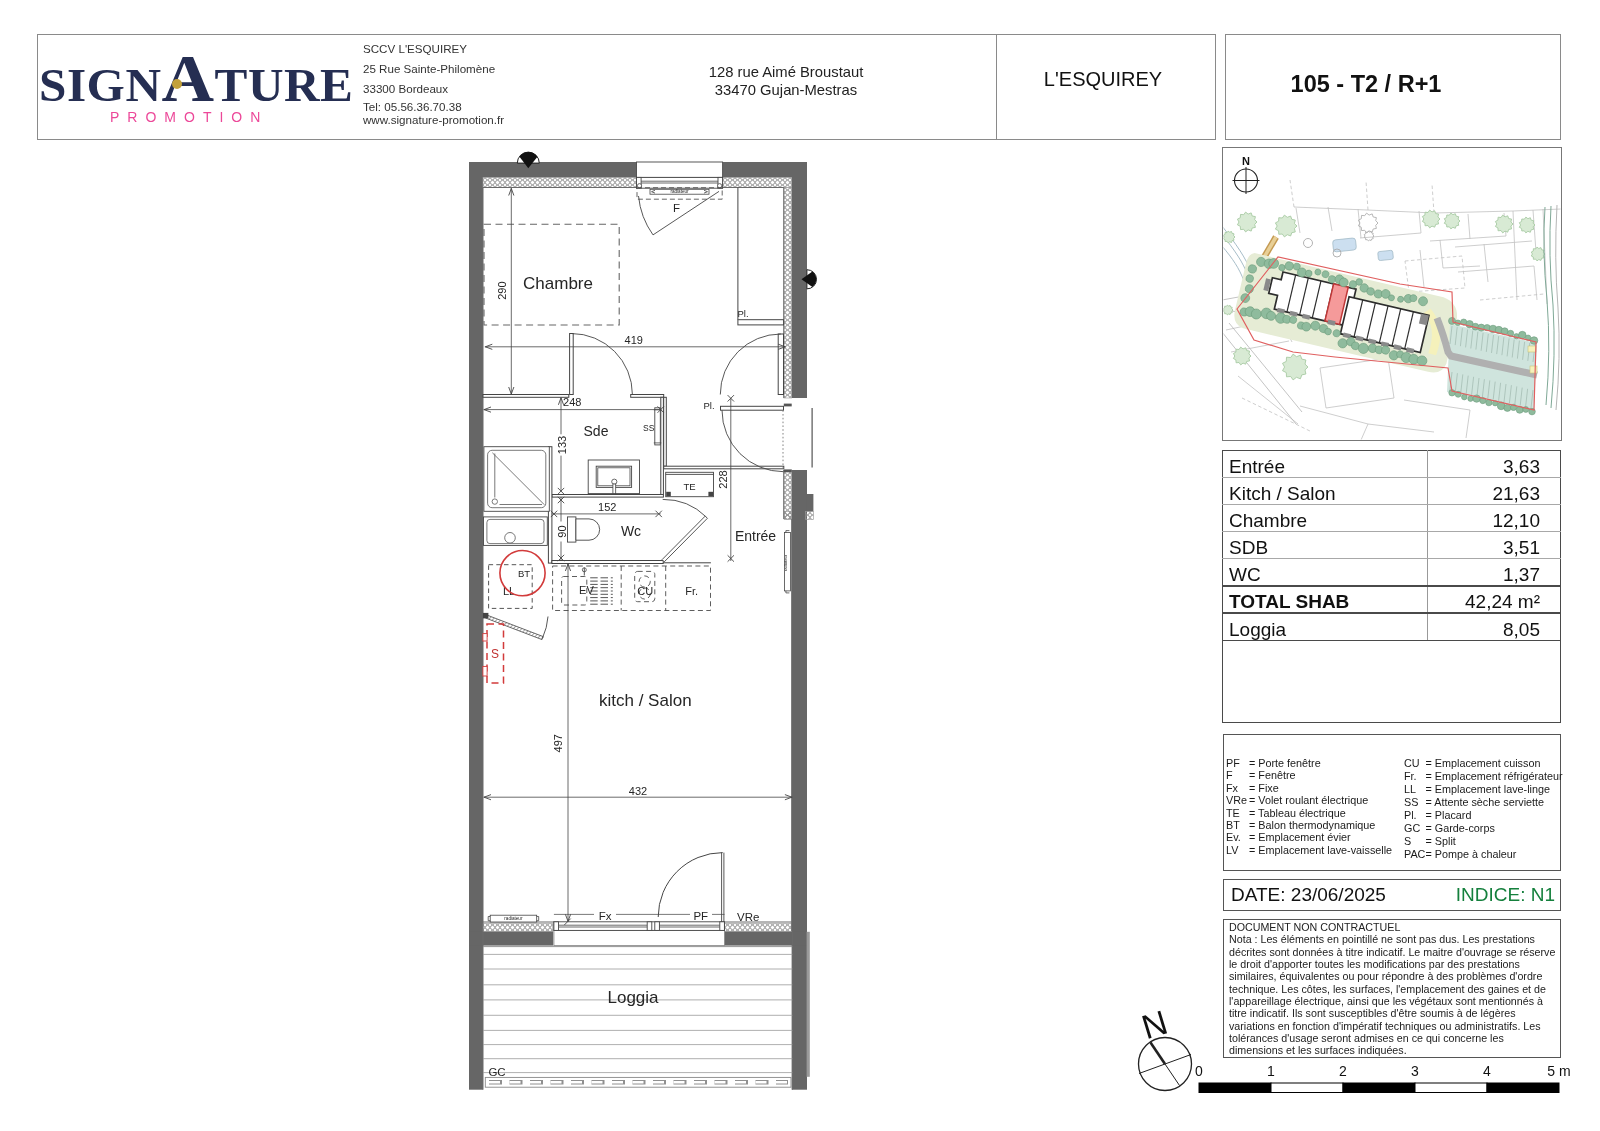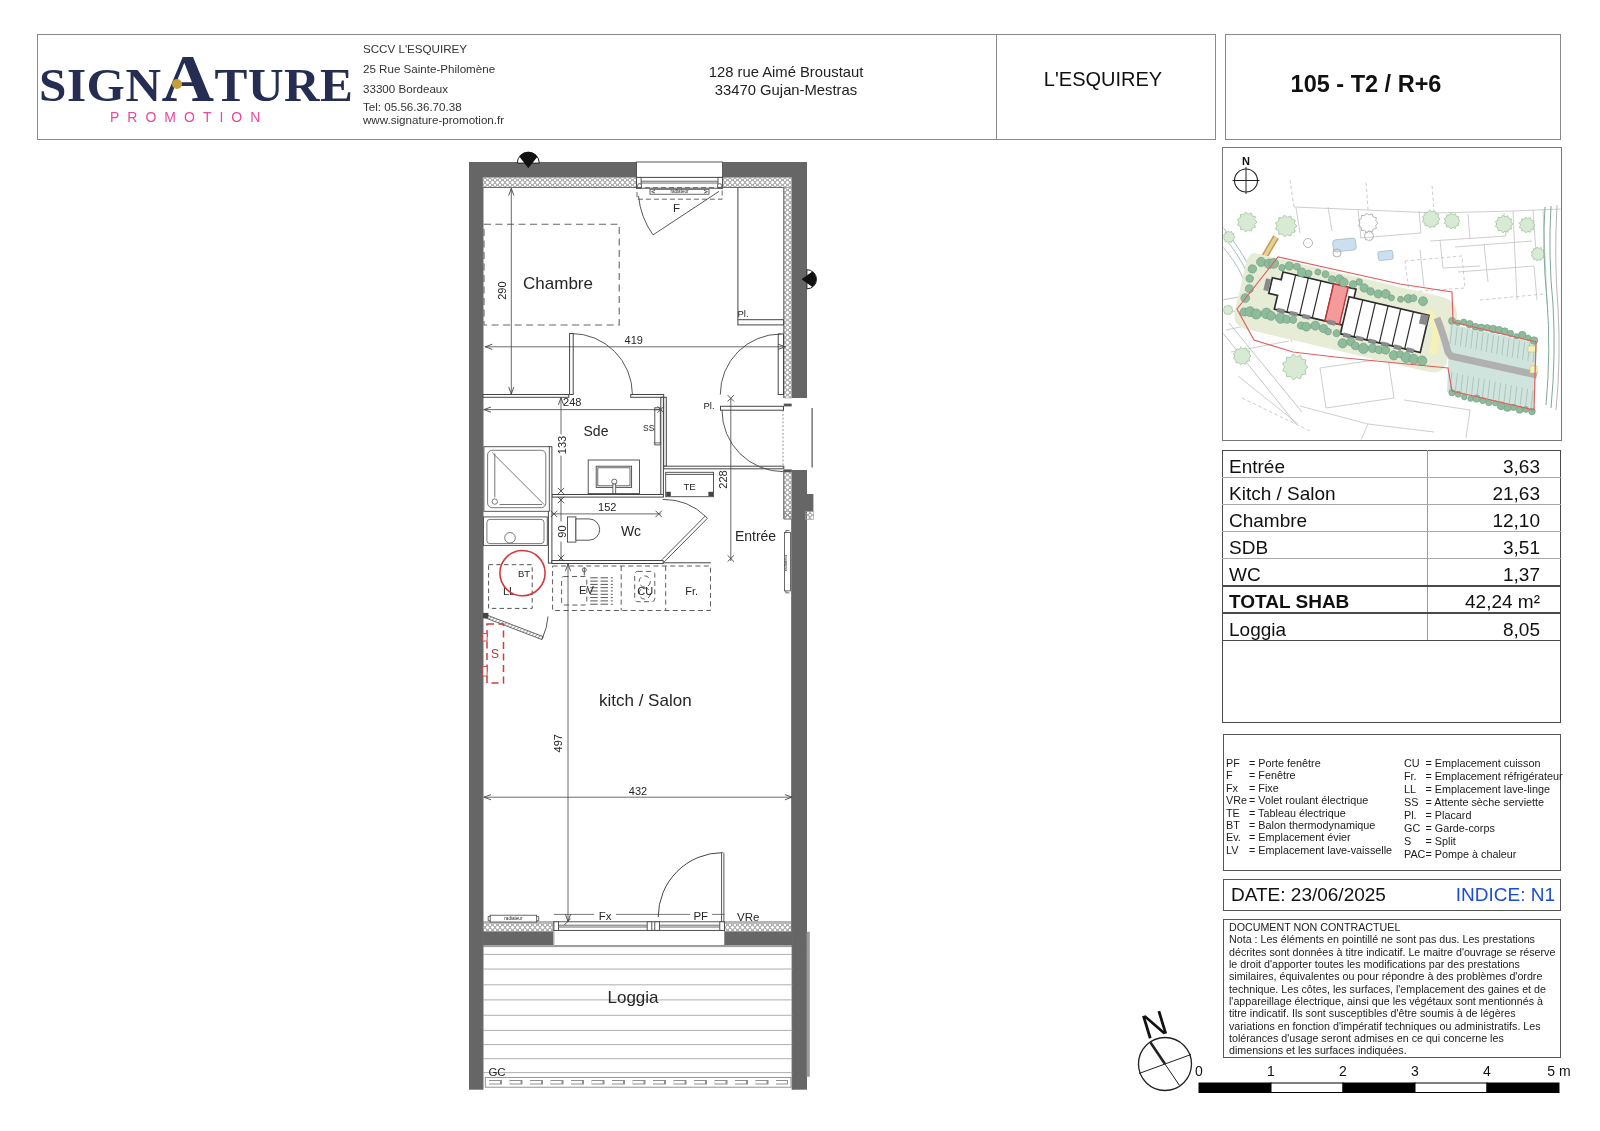--- a/index.html
+++ b/index.html
@@ -20,21 +20,21 @@
 
 <div class="abs" style="left:363px;top:39px;font-size:11.6px;line-height:20px;color:#333">
 SCCV L'ESQUIREY<br>25 Rue Sainte-Philomène<br>33300 Bordeaux</div>
 <div class="abs" style="left:363px;top:99.5px;font-size:11.6px;line-height:13.6px;color:#333">
 Tel: 05.56.36.70.38<br>www.signature-promotion.fr</div>
 
 <div class="abs" style="left:640px;top:63px;width:292px;text-align:center;font-size:14.8px;line-height:18px;color:#222">128 rue Aimé Broustaut<br>33470 Gujan-Mestras</div>
 
 <div class="abs" style="left:996px;top:68px;width:214px;text-align:center;font-size:20px;color:#111">L'ESQUIREY</div>
 
-<div class="abs" style="left:1225px;top:71px;width:282px;text-align:center;font-size:23.5px;font-weight:bold;color:#111">105 - T2 / R+6</div>
+<div class="abs" style="left:1225px;top:71px;width:282px;text-align:center;font-size:23.5px;font-weight:bold;color:#111">105 - T2 / R+1</div>
 
 <div class="bx" style="left:1222px;top:147px;width:340px;height:294px;border-color:#777"></div>
 
 <div class="abs" style="left:1222px;top:450px;width:339px;height:273px;border:1.6px solid #4a4a4a;box-sizing:border-box"></div>
 <div class="abs" style="left:1427px;top:450px;width:1px;height:190px;background:#999"></div>
 <div class="abs" style="left:1222px;top:477px;width:339px;height:1px;background:#a8a8a8"></div>
 <div class="abs" style="left:1222px;top:504px;width:339px;height:1px;background:#a8a8a8"></div>
 <div class="abs" style="left:1222px;top:531px;width:339px;height:1px;background:#a8a8a8"></div>
 <div class="abs" style="left:1222px;top:558px;width:339px;height:1px;background:#a8a8a8"></div>
 <div class="abs" style="left:1222px;top:585px;width:339px;height:2px;background:#4a4a4a"></div>
@@ -58,21 +58,21 @@
 <span style="display:inline-block;width:21.5px">Fr.</span>= Emplacement réfrigérateur<br>
 <span style="display:inline-block;width:21.5px">LL</span>= Emplacement lave-linge<br>
 <span style="display:inline-block;width:21.5px">SS</span>= Attente sèche serviette<br>
 <span style="display:inline-block;width:21.5px">Pl.</span>= Placard<br>
 <span style="display:inline-block;width:21.5px">GC</span>= Garde-corps<br>
 <span style="display:inline-block;width:21.5px">S</span>= Split<br>
 <span style="display:inline-block;width:21.5px">PAC</span>= Pompe à chaleur</div>
 
 <div class="bx" style="left:1223px;top:879px;width:338px;height:32px;border-color:#555"></div>
 <div class="abs" style="left:1231px;top:883.5px;font-size:19px;color:#111">DATE: 23/06/2025</div>
-<div class="abs" style="left:1223px;top:883.5px;width:332px;text-align:right;font-size:19px;color:#1d4ed8">INDICE: N1</div>
+<div class="abs" style="left:1223px;top:883.5px;width:332px;text-align:right;font-size:19px;color:#15803d">INDICE: N1</div>
 
 <div class="bx" style="left:1223px;top:919px;width:338px;height:139px;border-color:#555"></div>
 <div class="abs" style="left:1229px;top:921px;width:328px;font-size:10.7px;line-height:12.35px;color:#222">DOCUMENT NON CONTRACTUEL<br>Nota : Les éléments en pointillé ne sont pas dus. Les prestations<br>décrites sont données à titre indicatif. Le maitre d'ouvrage se réserve<br>le droit d'apporter toutes les modifications par des prestations<br>similaires, équivalentes ou pour répondre à des problèmes d'ordre<br>technique. Les côtes, les surfaces, l'emplacement des gaines et de<br>l'appareillage électrique, ainsi que les végétaux sont mentionnés à<br>titre indicatif. Ils sont susceptibles d'être soumis à de légères<br>variations en fonction d'impératif techniques ou administratifs. Les<br>tolérances d'usage seront admises en ce qui concerne les<br>dimensions et les surfaces indiquées.</div>
 
 <svg class="abs" style="left:0;top:0" width="1600" height="1131" viewBox="0 0 1600 1131">
 <defs>
 <pattern id="ins" width="5" height="10" patternUnits="userSpaceOnUse">
   <circle cx="2.5" cy="2.5" r="2.1" fill="none" stroke="#8c8c8c" stroke-width="0.9"></circle>
   <circle cx="2.5" cy="7.5" r="2.1" fill="none" stroke="#8c8c8c" stroke-width="0.9"></circle>
 </pattern>

